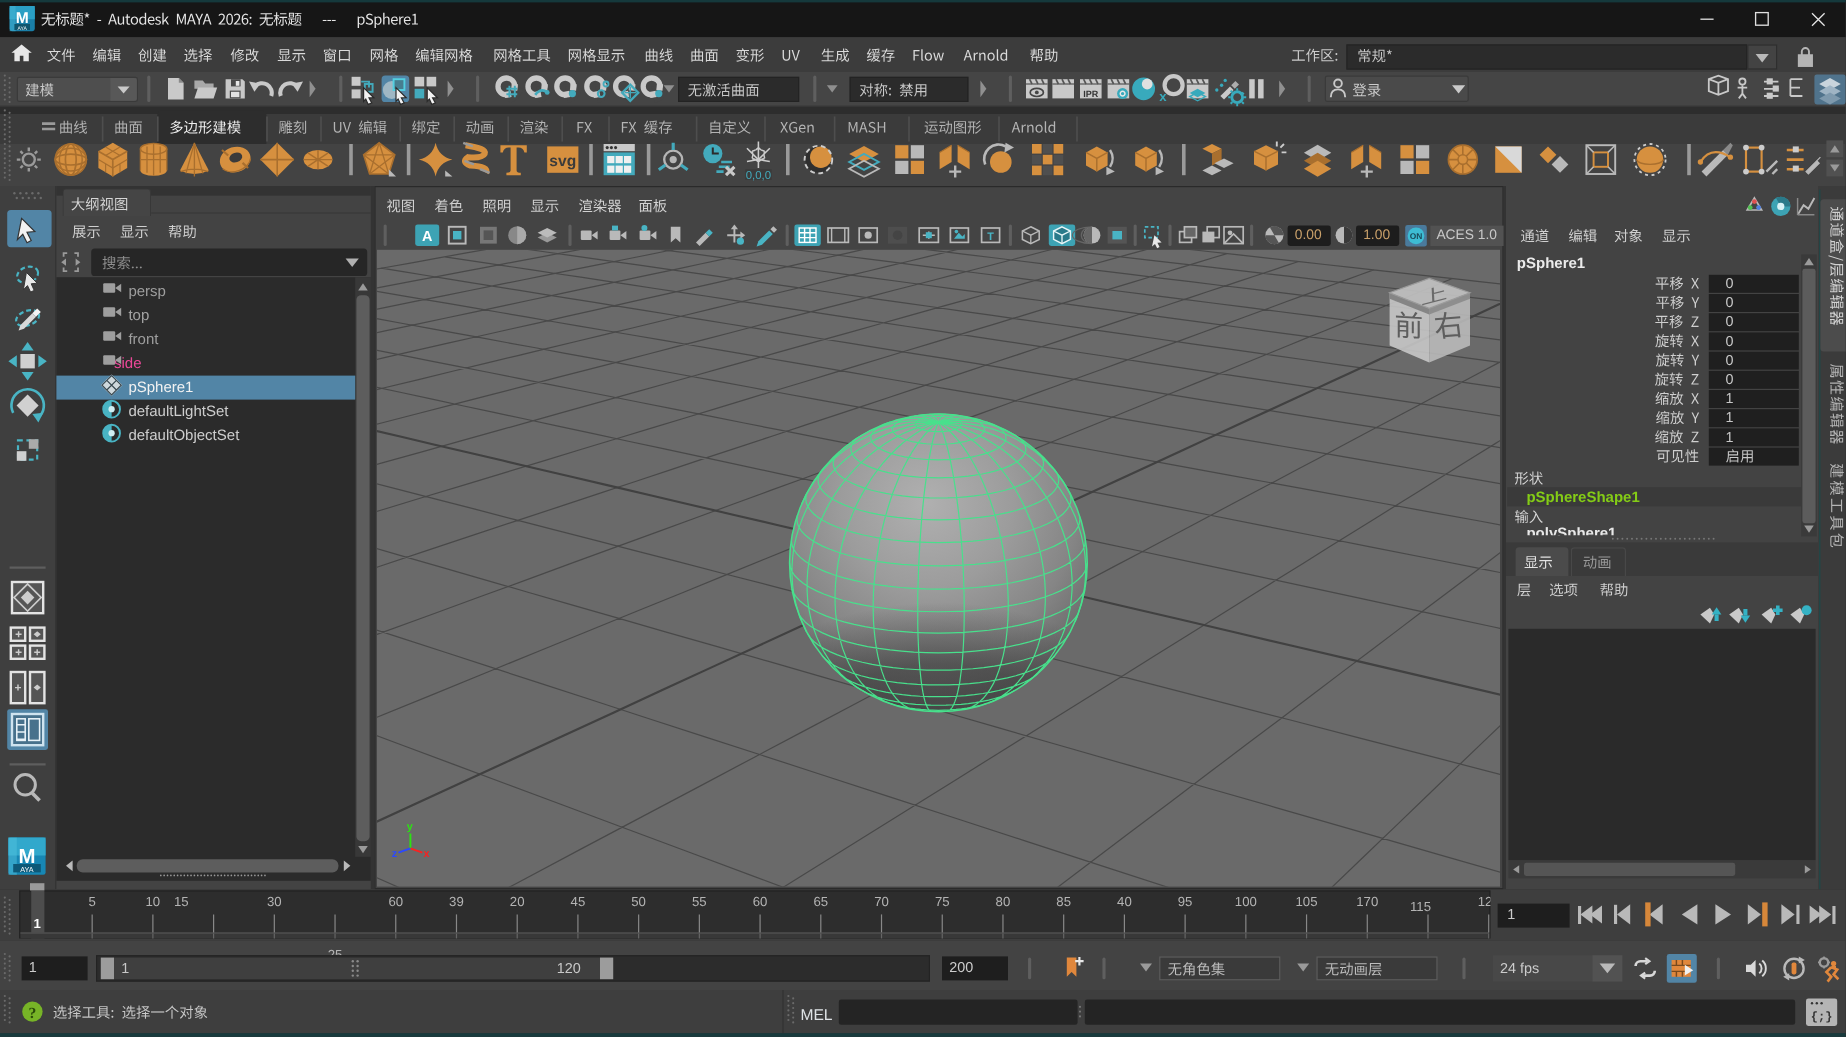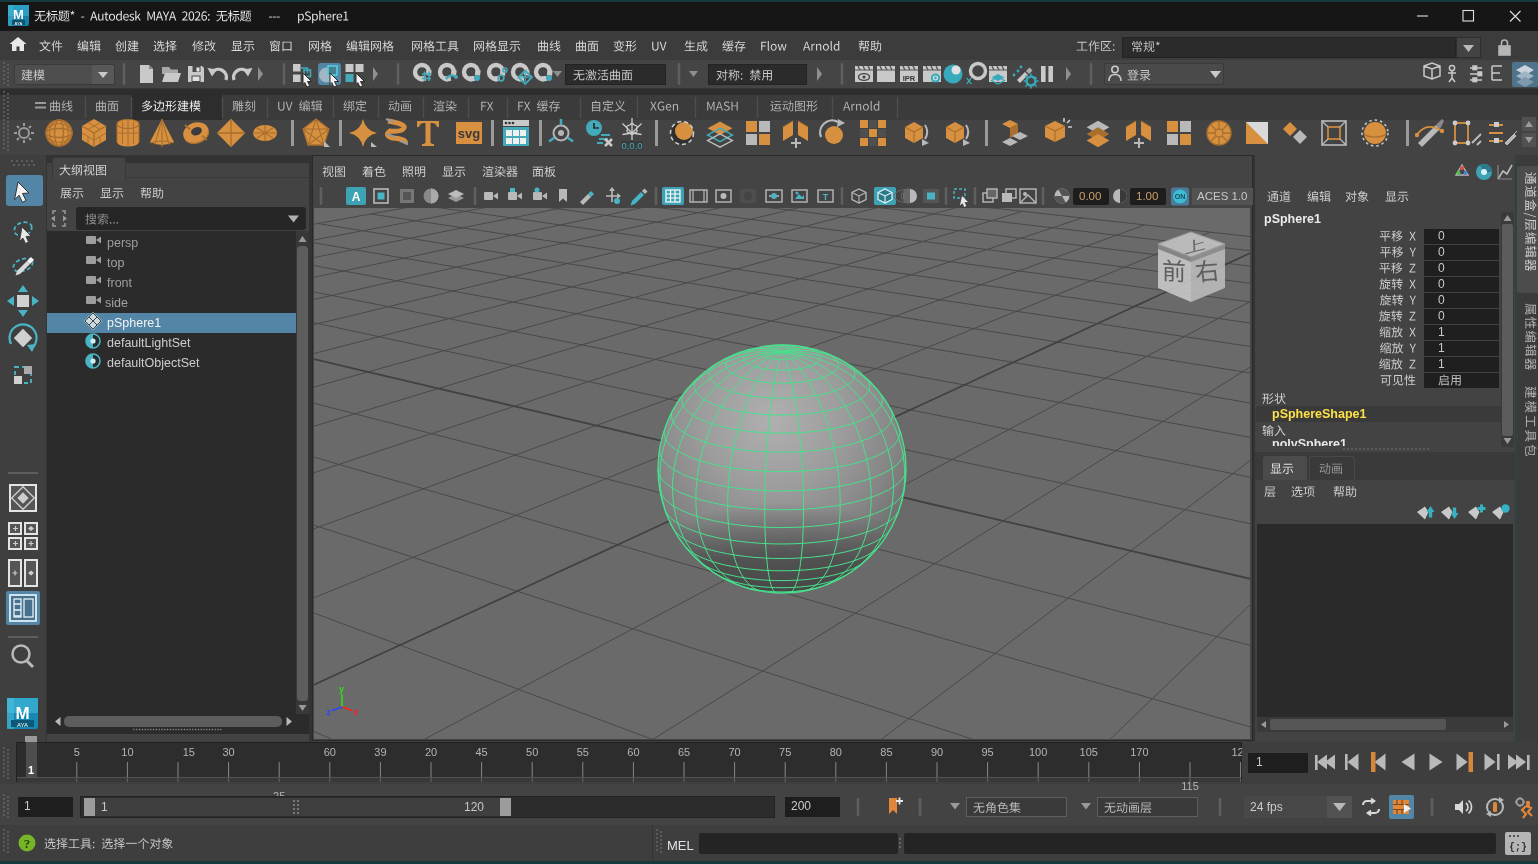--- a/index.html
+++ b/index.html
@@ -30,21 +30,21 @@
 <div style="left:52px;top:157px;width:74px;height:23px;background:#454545;border-radius:3px 3px 0 0;border:1px solid #383838;border-bottom:none"></div>
 <div style="left:126px;top:177px;width:183px;height:1px;background:#393939"></div>
 <div style="left:76px;top:207px;width:230px;height:23px;background:#262626;border-radius:3px"></div>
 <div style="left:47px;top:231px;width:262px;height:503px;background:#2b2b2b"></div>
 <div style="left:296px;top:231px;width:13px;height:483px;background:#383838"></div>
 <div style="left:297px;top:246px;width:11px;height:455px;background:#5d5d5d;border-radius:4px"></div>
 <div style="left:47px;top:313px;width:249px;height:20px;background:#5285a6"></div>
 <div style="left:107px;top:236px;font:normal 12.5px 'Liberation Sans',sans-serif;color:#9e9e9e;letter-spacing:0;white-space:pre">persp</div>
 <div style="left:107px;top:256px;font:normal 12.5px 'Liberation Sans',sans-serif;color:#a3a3a3;letter-spacing:0;white-space:pre">top</div>
 <div style="left:107px;top:276px;font:normal 12.5px 'Liberation Sans',sans-serif;color:#9e9e9e;letter-spacing:0;white-space:pre">front</div>
-<div style="left:105px;top:296px;font:normal 12.5px 'Liberation Sans',sans-serif;color:#a3a3a3;letter-spacing:0;white-space:pre">side</div>
+<div style="left:95px;top:296px;font:normal 12.5px 'Liberation Sans',sans-serif;color:#ec4899;letter-spacing:0;white-space:pre">side</div>
 <div style="left:107px;top:316px;font:normal 12.5px 'Liberation Sans',sans-serif;color:#f2f2f2;letter-spacing:0;white-space:pre">pSphere1</div>
 <div style="left:107px;top:336px;font:normal 12.5px 'Liberation Sans',sans-serif;color:#cdcdcd;letter-spacing:0;white-space:pre">defaultLightSet</div>
 <div style="left:107px;top:356px;font:normal 12.5px 'Liberation Sans',sans-serif;color:#cdcdcd;letter-spacing:0;white-space:pre">defaultObjectSet</div>
 <div style="left:64px;top:716px;width:218px;height:11px;background:#5d5d5d;border-radius:5px"></div>
 <div style="left:312px;top:155px;width:941px;height:586px;background:#444444;border:1px solid #2a2a2a"></div>
 <div style="left:761px;top:712px;font:normal 11.5px 'Liberation Sans',sans-serif;color:#e0e0e0;letter-spacing:0;white-space:pre">persp</div>
 <div style="left:346px;top:187px;width:20px;height:18px;background:#3da3b4;border-radius:2px"></div>
 <div style="left:662px;top:187px;width:22px;height:18px;background:#3da3b4;border-radius:2px"></div>
 <div style="left:874px;top:187px;width:22px;height:18px;background:#3da3b4;border-radius:2px"></div>
 <div style="left:1073px;top:188px;width:36px;height:17px;background:#1d1d1d;border-radius:2px"></div>
@@ -68,60 +68,60 @@
 <div style="left:1424px;top:308.5px;width:75px;height:15px;background:#1f1f1f"></div>
 <div style="left:1438px;top:309px;font:normal 12px 'Liberation Sans',sans-serif;color:#c8c8c8;letter-spacing:0;white-space:pre">0</div>
 <div style="left:1424px;top:324.5px;width:75px;height:15px;background:#1f1f1f"></div>
 <div style="left:1438px;top:325px;font:normal 12px 'Liberation Sans',sans-serif;color:#c8c8c8;letter-spacing:0;white-space:pre">1</div>
 <div style="left:1424px;top:340.5px;width:75px;height:15px;background:#1f1f1f"></div>
 <div style="left:1438px;top:341px;font:normal 12px 'Liberation Sans',sans-serif;color:#c8c8c8;letter-spacing:0;white-space:pre">1</div>
 <div style="left:1424px;top:356.5px;width:75px;height:15px;background:#1f1f1f"></div>
 <div style="left:1438px;top:357px;font:normal 12px 'Liberation Sans',sans-serif;color:#c8c8c8;letter-spacing:0;white-space:pre">1</div>
 <div style="left:1424px;top:372.5px;width:75px;height:15px;background:#1f1f1f"></div>
 <div style="left:1256px;top:405.5px;width:245px;height:16px;background:#3a3a3a"></div>
-<div style="left:1272px;top:407px;font:bold 12.5px 'Liberation Sans',sans-serif;color:#fde047;letter-spacing:0;white-space:pre">pSphereShape1</div>
+<div style="left:1272px;top:407px;font:bold 12.5px 'Liberation Sans',sans-serif;color:#84cc16;letter-spacing:0;white-space:pre">pSphereShape1</div>
 <div style="left:1272px;top:437px;width:160px;height:8.5px;overflow:hidden;font:bold 12.5px 'Liberation Sans';color:#e8e8e8">polySphere1</div>
 <div style="left:1501px;top:212px;width:13px;height:235px;background:#3a3a3a"></div>
 <div style="left:1502px;top:224px;width:11px;height:212px;background:#5c5c5c;border-radius:2px"></div>
 <div style="left:1255px;top:452px;width:260px;height:28px;background:#3a3a3a"></div>
 <div style="left:1263px;top:456px;width:44px;height:24px;background:#4b4b4b;border-radius:3px 3px 0 0"></div>
 <div style="left:1309px;top:456px;width:46px;height:24px;background:transparent;border:1px solid #484848;border-bottom:none;border-radius:3px 3px 0 0"></div>
 <div style="left:1257px;top:524px;width:256px;height:193px;background:#2a2a2a"></div>
 <div style="left:1257px;top:717px;width:256px;height:15px;background:#3a3a3a"></div>
 <div style="left:1270px;top:719px;width:176px;height:11px;background:#555555;border-radius:2px"></div>
 <div style="left:1515px;top:155px;width:23px;height:586px;background:#3b3b3b"></div>
 <div style="left:1516px;top:158px;width:1px;height:583px;background:#1d4a4a"></div>
 <div style="left:1517px;top:166px;width:21px;height:127px;background:#4c4c4c;border-radius:3px 0 0 3px"></div>
 <div style="left:16px;top:742px;width:1226px;height:40px;background:#2d2d2d;border:1px solid #222"></div>
 <div style="left:26px;top:742px;width:11px;height:40px;background:#4d4d4d"></div>
 <div style="left:25px;top:736px;width:12px;height:6px;background:#9a9a9a"></div>
 <div style="left:28px;top:764px;font:bold 11px 'Liberation Sans',sans-serif;color:#ffffff;letter-spacing:0;white-space:pre">1</div>
 <div style="left:76.8px;top:746px;width:30px;margin-left:-15px;text-align:center;font:11px 'Liberation Sans';color:#b4b4b4">5</div>
 <div style="left:127.4px;top:746px;width:30px;margin-left:-15px;text-align:center;font:11px 'Liberation Sans';color:#b4b4b4">10</div>
-<div style="left:180px;top:746px;width:30px;margin-left:-15px;text-align:right;font:11px 'Liberation Sans';color:#b4b4b4">15</div>
+<div style="left:160px;top:746px;width:30px;margin-left:-15px;text-align:left;font:11px 'Liberation Sans';color:#b4b4b4">15</div>
 <div style="left:228.6px;top:746px;width:30px;margin-left:-15px;text-align:center;font:11px 'Liberation Sans';color:#b4b4b4">30</div>
 <div style="left:279.2px;top:790px;width:30px;margin-left:-15px;text-align:center;font:11px 'Liberation Sans';color:#b4b4b4">25</div>
 <div style="left:329.8px;top:746px;width:30px;margin-left:-15px;text-align:center;font:11px 'Liberation Sans';color:#b4b4b4">60</div>
 <div style="left:380.4px;top:746px;width:30px;margin-left:-15px;text-align:center;font:11px 'Liberation Sans';color:#b4b4b4">39</div>
 <div style="left:431px;top:746px;width:30px;margin-left:-15px;text-align:center;font:11px 'Liberation Sans';color:#b4b4b4">20</div>
 <div style="left:481.6px;top:746px;width:30px;margin-left:-15px;text-align:center;font:11px 'Liberation Sans';color:#b4b4b4">45</div>
 <div style="left:532.2px;top:746px;width:30px;margin-left:-15px;text-align:center;font:11px 'Liberation Sans';color:#b4b4b4">50</div>
 <div style="left:582.8px;top:746px;width:30px;margin-left:-15px;text-align:center;font:11px 'Liberation Sans';color:#b4b4b4">55</div>
 <div style="left:633.4px;top:746px;width:30px;margin-left:-15px;text-align:center;font:11px 'Liberation Sans';color:#b4b4b4">60</div>
 <div style="left:684px;top:746px;width:30px;margin-left:-15px;text-align:center;font:11px 'Liberation Sans';color:#b4b4b4">65</div>
 <div style="left:734.6px;top:746px;width:30px;margin-left:-15px;text-align:center;font:11px 'Liberation Sans';color:#b4b4b4">70</div>
 <div style="left:785.2px;top:746px;width:30px;margin-left:-15px;text-align:center;font:11px 'Liberation Sans';color:#b4b4b4">75</div>
 <div style="left:835.8px;top:746px;width:30px;margin-left:-15px;text-align:center;font:11px 'Liberation Sans';color:#b4b4b4">80</div>
 <div style="left:886.4px;top:746px;width:30px;margin-left:-15px;text-align:center;font:11px 'Liberation Sans';color:#b4b4b4">85</div>
-<div style="left:937px;top:746px;width:30px;margin-left:-15px;text-align:center;font:11px 'Liberation Sans';color:#b4b4b4">90</div>
+<div style="left:937px;top:746px;width:30px;margin-left:-15px;text-align:center;font:11px 'Liberation Sans';color:#b4b4b4">40</div>
 <div style="left:987.6px;top:746px;width:30px;margin-left:-15px;text-align:center;font:11px 'Liberation Sans';color:#b4b4b4">95</div>
 <div style="left:1038.2px;top:746px;width:30px;margin-left:-15px;text-align:center;font:11px 'Liberation Sans';color:#b4b4b4">100</div>
 <div style="left:1088.8px;top:746px;width:30px;margin-left:-15px;text-align:center;font:11px 'Liberation Sans';color:#b4b4b4">105</div>
 <div style="left:1139.4px;top:746px;width:30px;margin-left:-15px;text-align:center;font:11px 'Liberation Sans';color:#b4b4b4">170</div>
-<div style="left:1190px;top:780px;width:30px;margin-left:-15px;text-align:center;font:11px 'Liberation Sans';color:#b4b4b4">115</div>
+<div style="left:1190px;top:750px;width:30px;margin-left:-15px;font:11px 'Liberation Sans';color:#b4b4b4">115</div>
 <div style="left:1240.6px;top:746px;width:16.4px;margin-left:-15px;overflow:hidden;font:11px 'Liberation Sans';color:#b4b4b4"><span style="position:static;display:inline-block;width:30px;text-align:center">120</span></div>
 <div style="left:17px;top:777px;width:1224px;height:5px;background:#383838;border-top:1px solid #555"></div>
 <div style="left:1248px;top:753px;width:60px;height:20px;background:#1e1e1e"></div>
 <div style="left:1256px;top:755px;font:normal 12px 'Liberation Sans',sans-serif;color:#cccccc;letter-spacing:0;white-space:pre">1</div>
 <div style="left:18px;top:797px;width:55px;height:20px;background:#1e1e1e"></div>
 <div style="left:24px;top:799px;font:normal 12px 'Liberation Sans',sans-serif;color:#cccccc;letter-spacing:0;white-space:pre">1</div>
 <div style="left:80px;top:796px;width:695px;height:22px;background:#2c2c2c;border:1px solid #232323"></div>
 <div style="left:84px;top:798px;width:427px;height:18px;background:#3f3f3f"></div>
 <div style="left:84px;top:798px;width:11px;height:18px;background:#9c9c9c"></div>
 <div style="left:500px;top:798px;width:11px;height:18px;background:#9c9c9c"></div>

